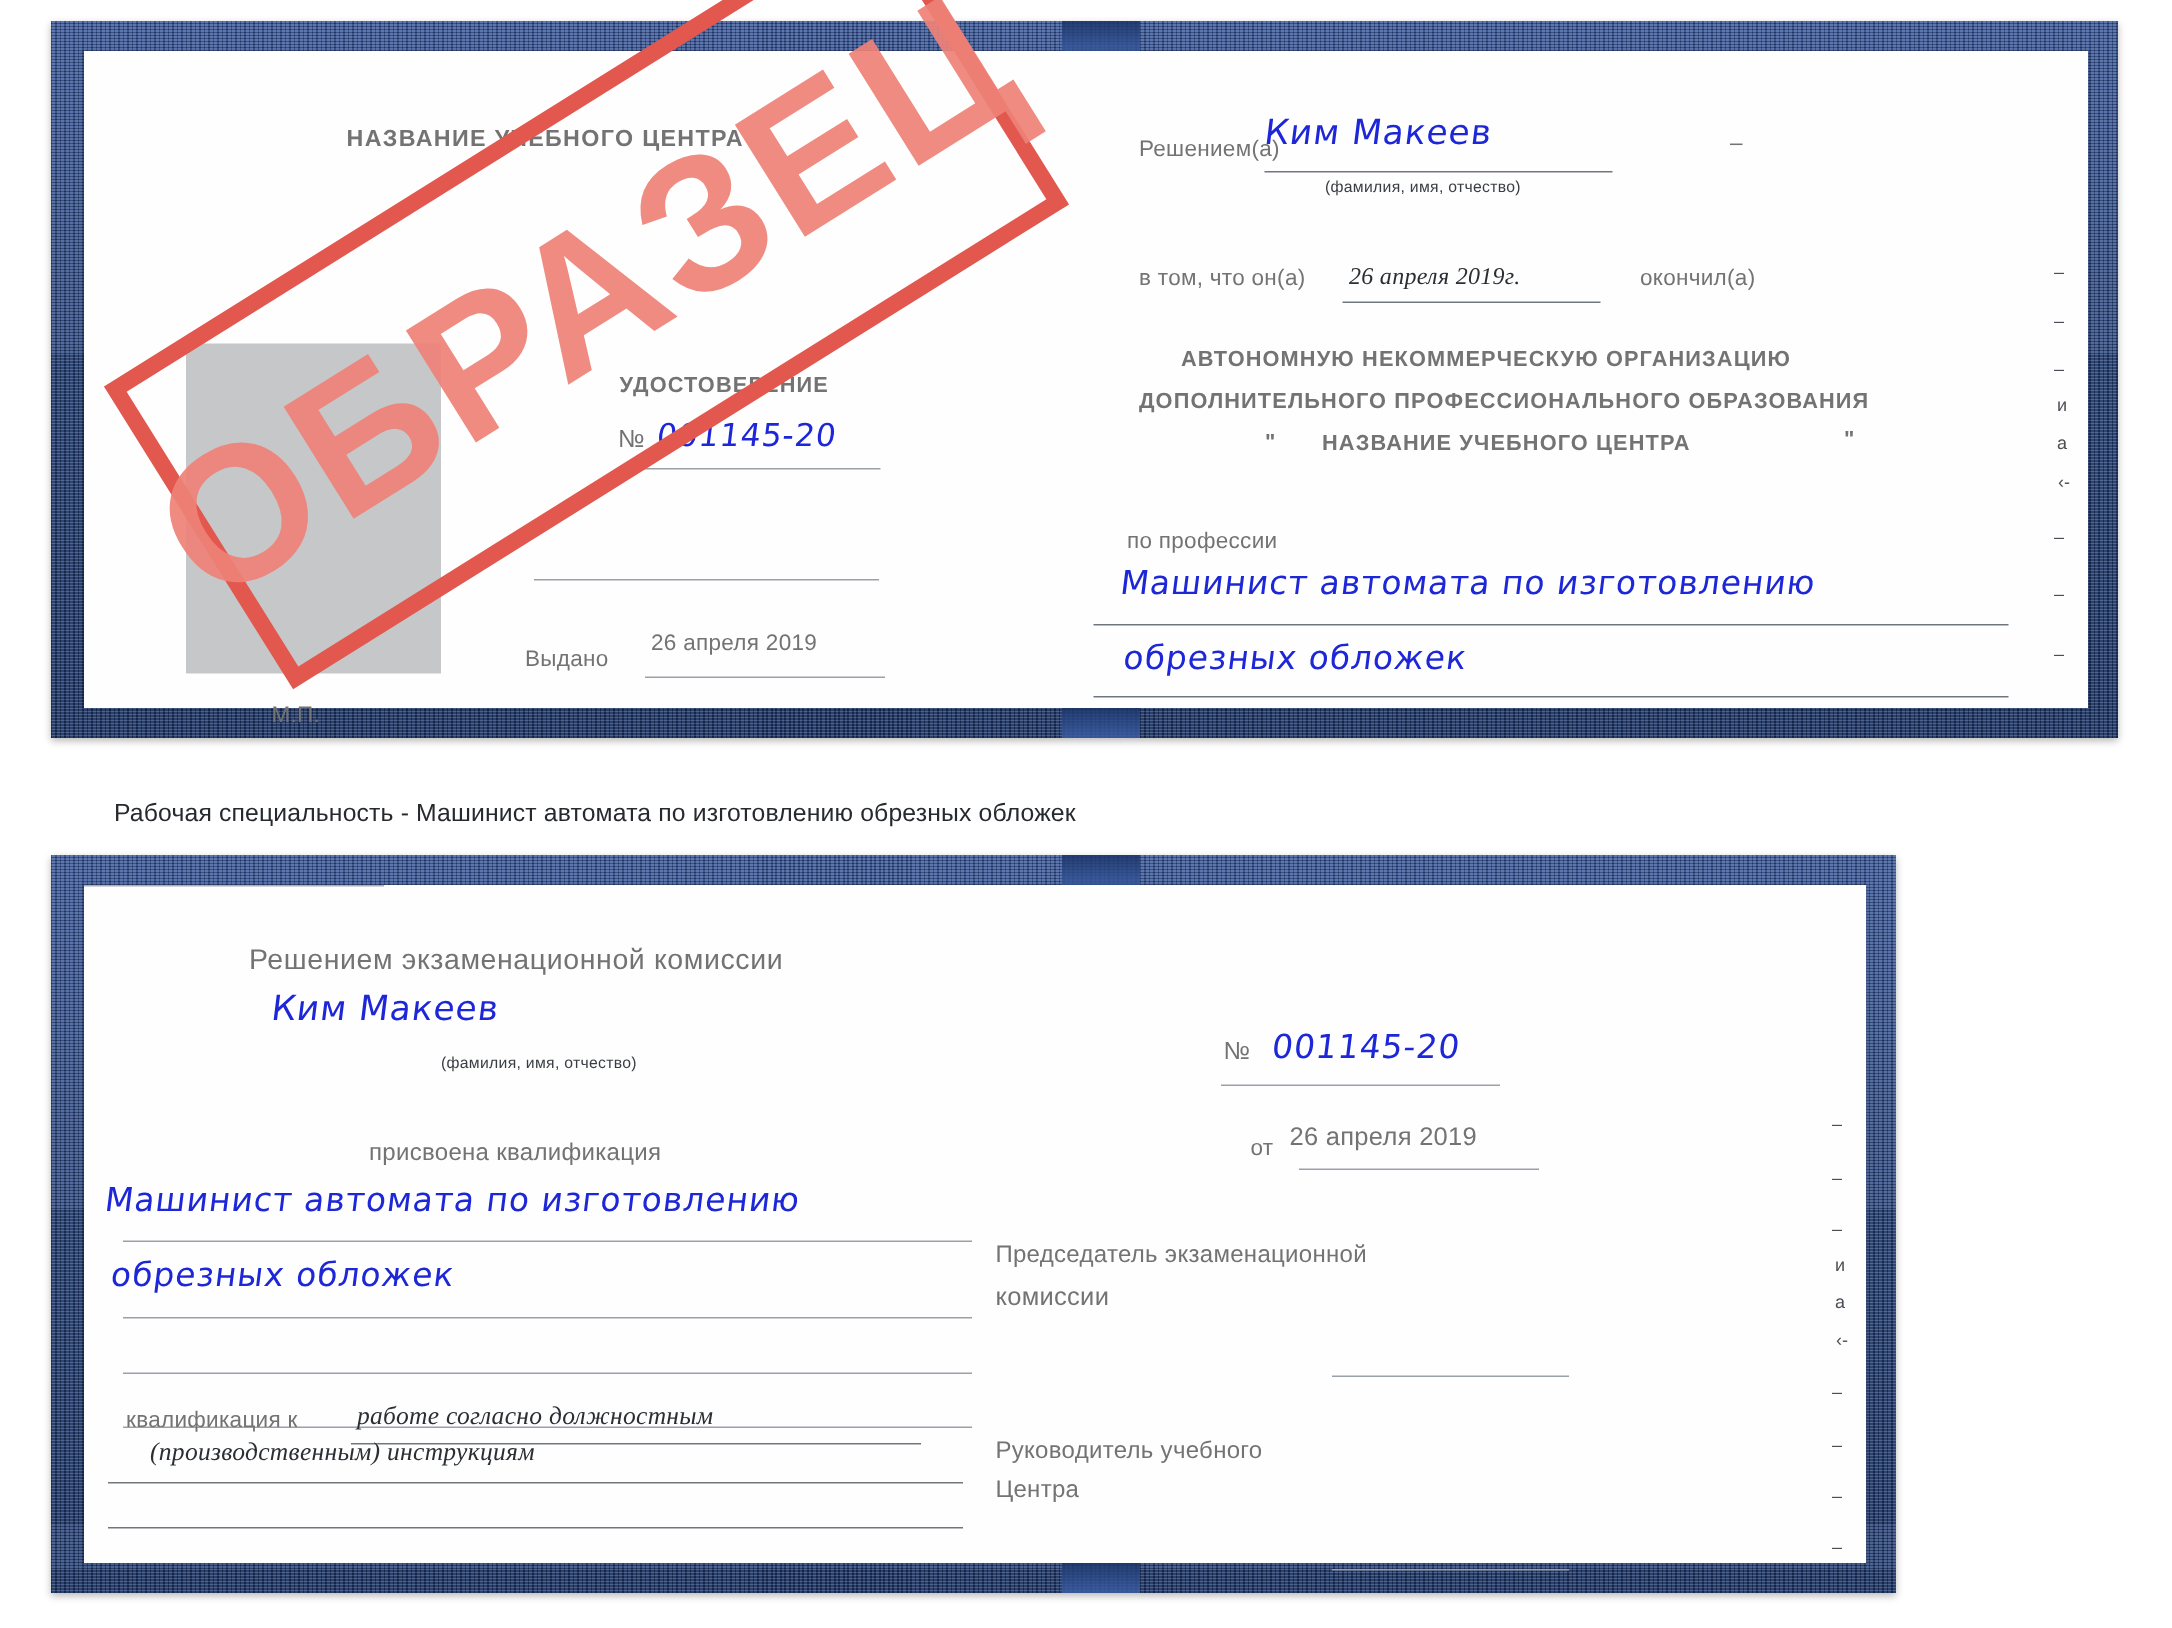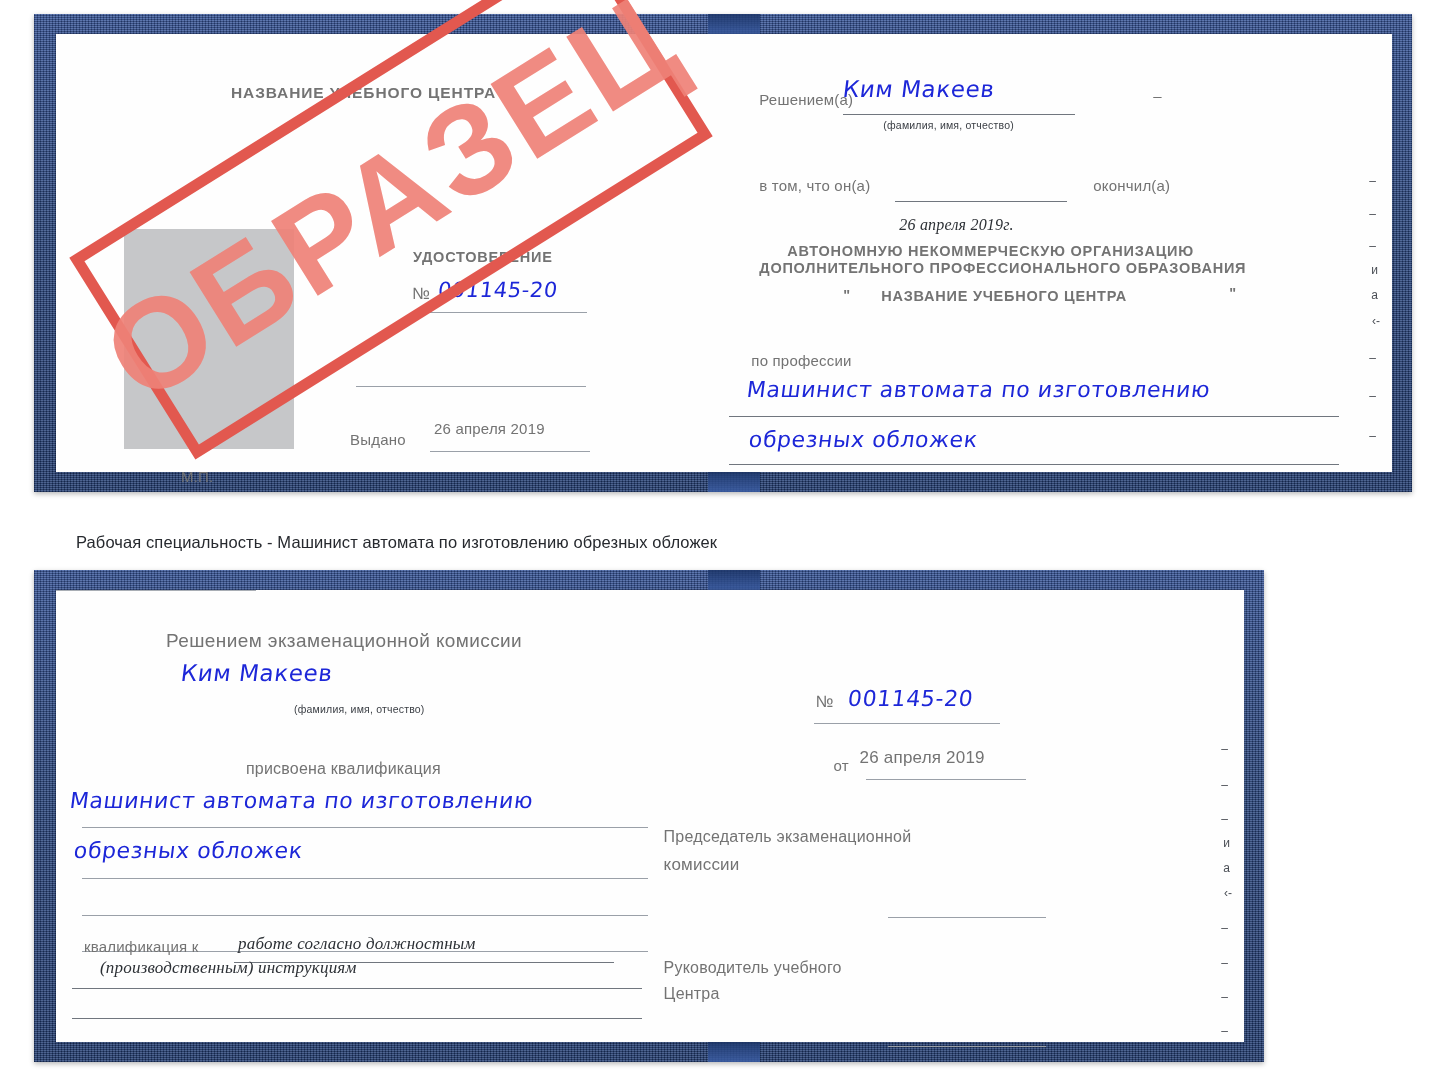--- a/index.html
+++ b/index.html
@@ -175,25 +175,25 @@
 
     <div class="page page-right">
 
       <div class="t body" style="left:38px; top:57px;">Решением(а)</div>
       <div class="t hand" style="left:122px; top:42px; font-size:23px;">Ким Макеев</div>
       <div class="rule-dark rule" style="left:122px; top:80px; width:232px;"></div>
       <div class="t tiny" style="left:162px; top:85px;">(фамилия, имя, отчество)</div>
       <div class="t body" style="left:432px; top:53px;">–</div>
 
       <div class="t body" style="left:38px; top:143px;">в том, что он(а)</div>
-      <div class="t typed-it" style="left:178px; top:142px;margin-top:40px;">26 апреля 2019г.</div>
+      <div class="t typed-it" style="left:178px; top:142px;">26 апреля 2019г.</div>
       <div class="rule-dark rule" style="left:174px; top:167px; width:172px;"></div>
       <div class="t body" style="left:372px; top:143px;">окончил(а)</div>
 
-      <div class="t caps-sm" style="left:66px; top:198px;margin-top:11px;">АВТОНОМНУЮ НЕКОММЕРЧЕСКУЮ ОРГАНИЗАЦИЮ</div>
+      <div class="t caps-sm" style="left:66px; top:198px;">АВТОНОМНУЮ НЕКОММЕРЧЕСКУЮ ОРГАНИЗАЦИЮ</div>
       <div class="t caps-sm" style="left:38px; top:226px;">ДОПОЛНИТЕЛЬНОГО ПРОФЕССИОНАЛЬНОГО ОБРАЗОВАНИЯ</div>
       <div class="t caps-sm" style="left:122px; top:253px;">"</div>
       <div class="t caps-sm" style="left:160px; top:254px;">НАЗВАНИЕ УЧЕБНОГО ЦЕНТРА</div>
       <div class="t caps-sm" style="left:508px; top:251px;">"</div>
 
       <div class="t body" style="left:30px; top:318px;">по профессии</div>
 
       <div class="t hand" style="left:26px; top:343px; font-size:22px;">Машинист автомата по изготовлению</div>
       <div class="rule-dark rule" style="left:8px; top:382px; width:610px;"></div>
 

